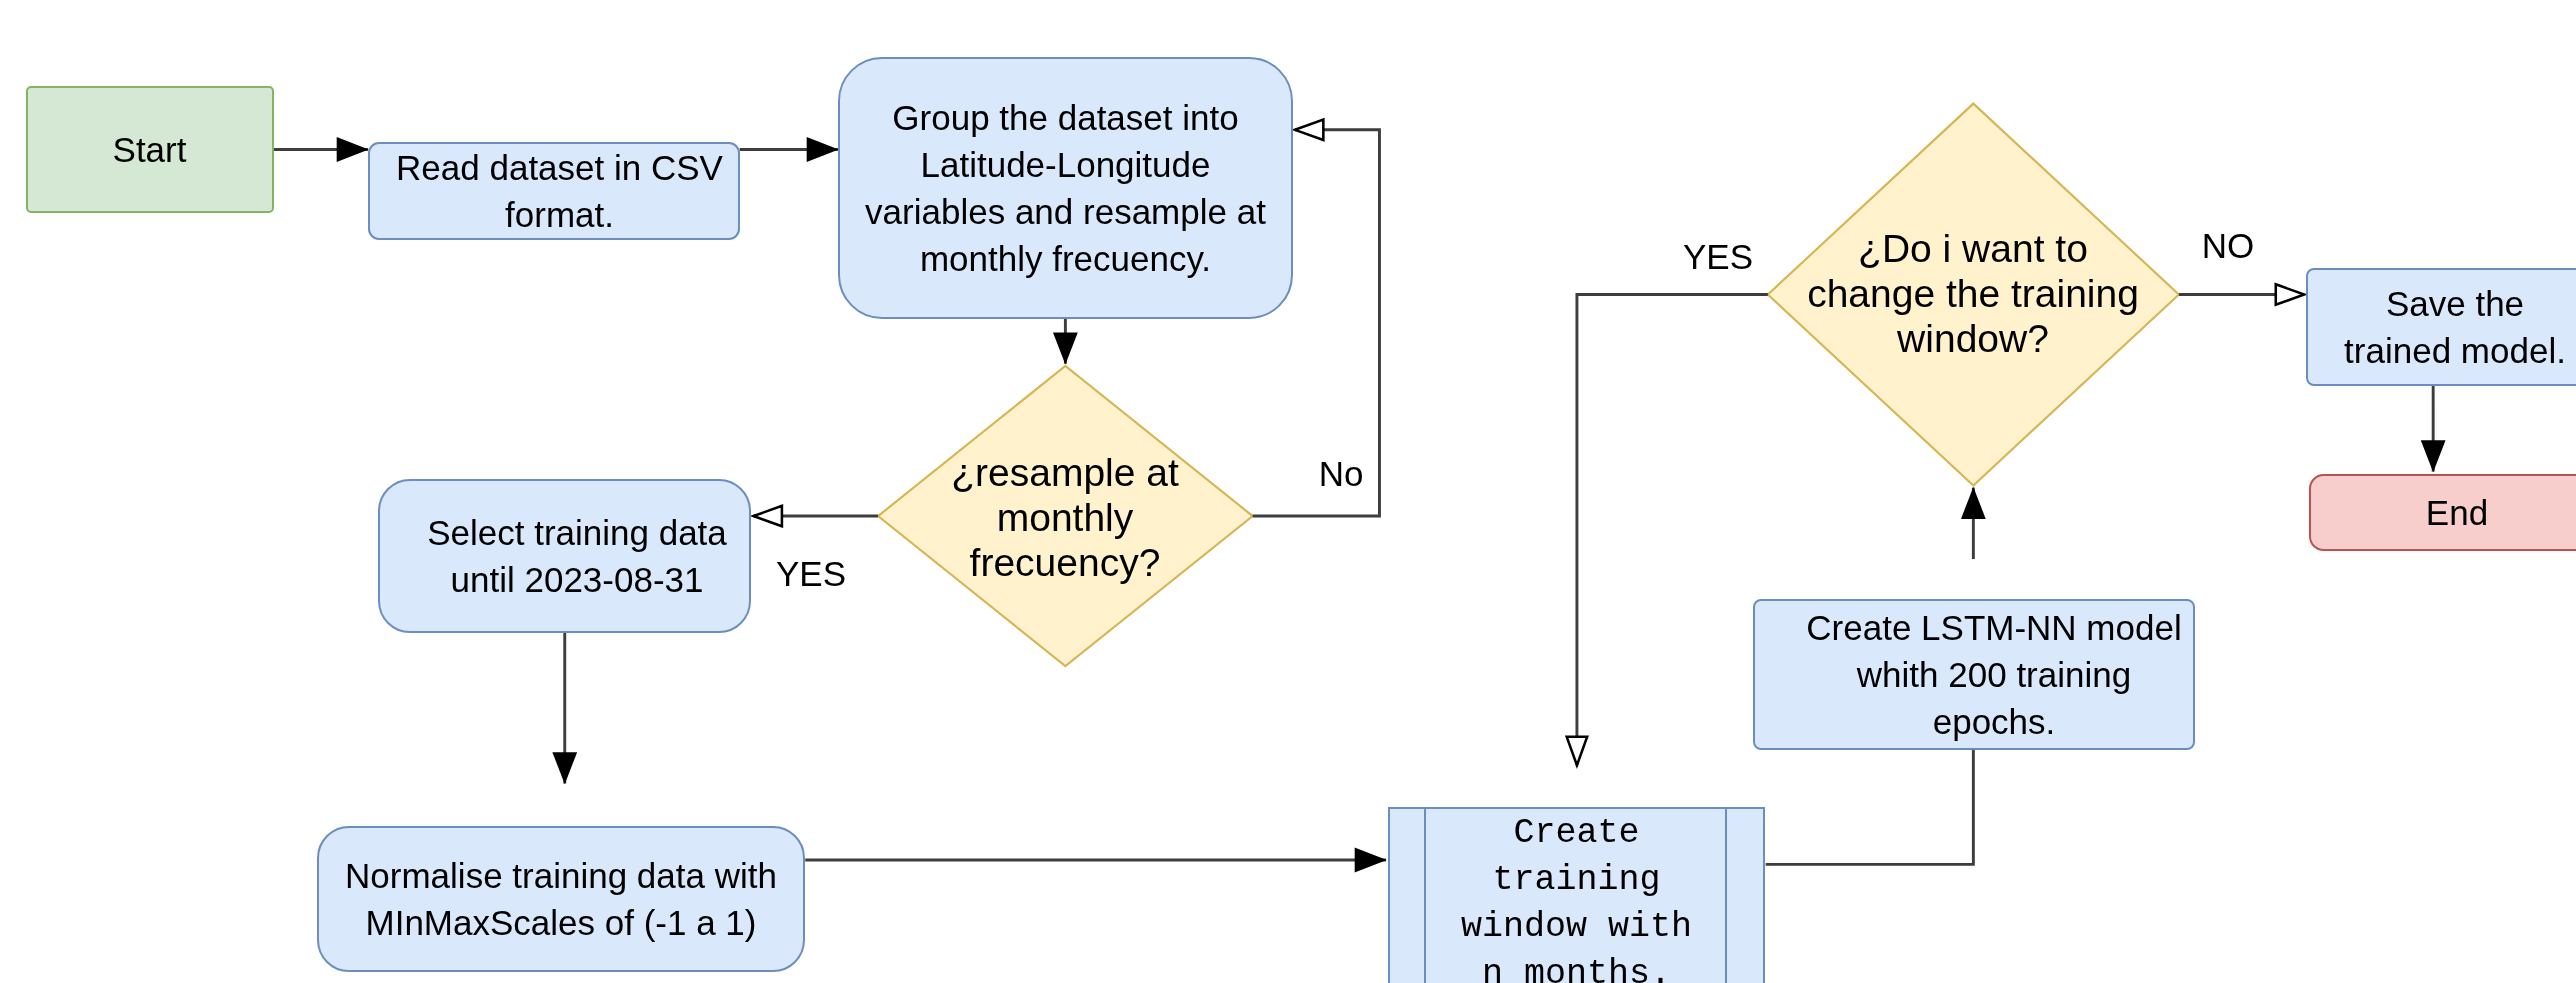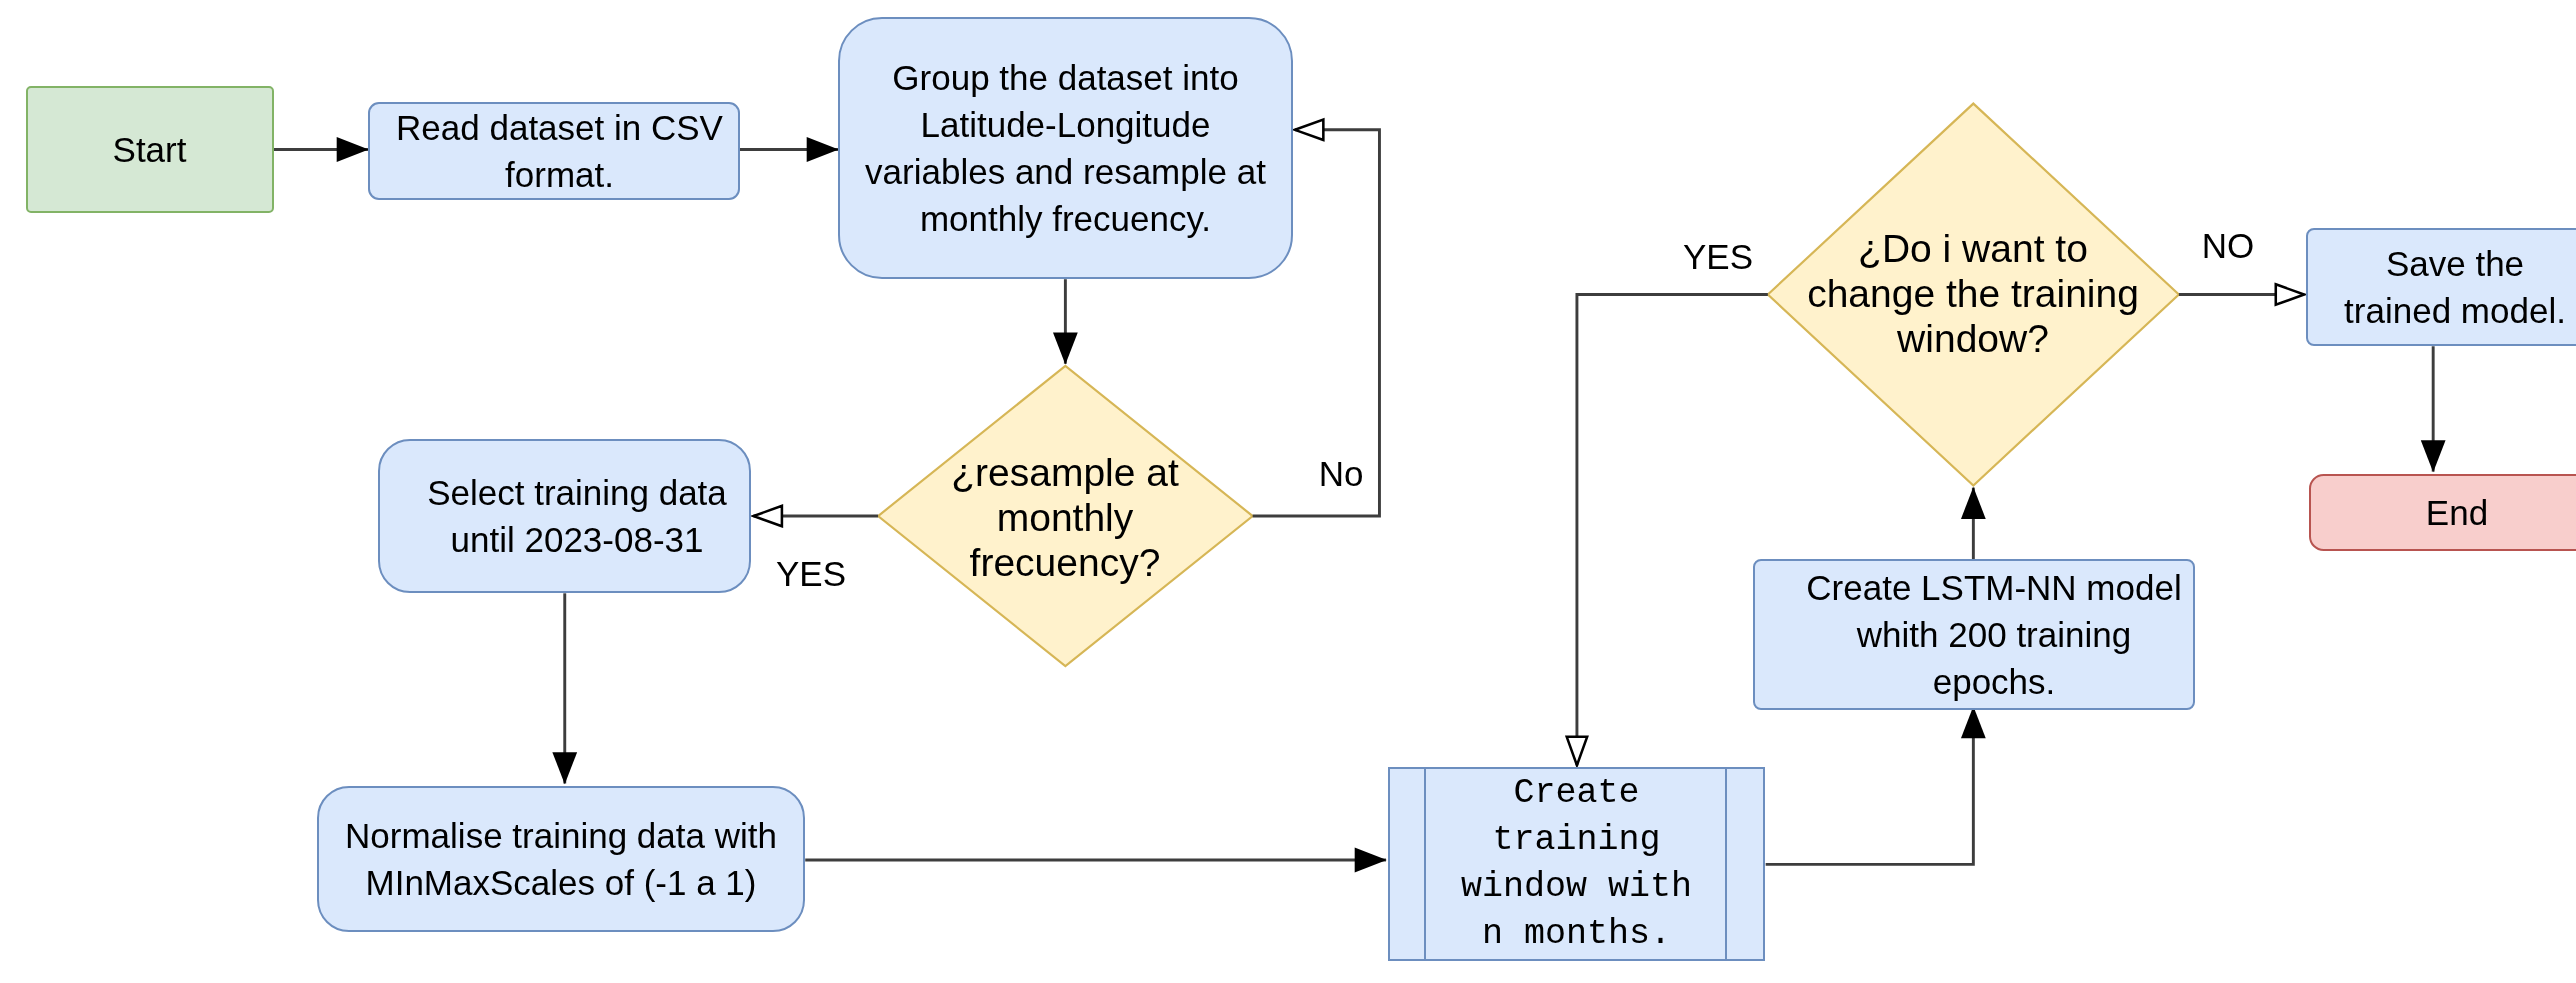--- a/index.html
+++ b/index.html
@@ -22,21 +22,21 @@
     box-sizing: border-box;
     display: flex;
     align-items: center;
     justify-content: center;
     text-align: center;
     font-size: 35px;
     line-height: 47px;
     z-index: 2;
   }
   .node > span { display: block; }
-  .proc   { background: var(--process-fill, #dae8fc); border: 2.2px solid var(--process-stroke, #6c8ebf); }
+  .proc   { background: var(--process-fill, #dae8fc); border: 2.2px solid var(--process-stroke, #6c8ebf); margin-top: 40px; }
   .t-start{ background: var(--start-fill, #d5e8d4);  border: 2.2px solid var(--start-stroke, #82b366); }
   .t-end  { background: var(--end-fill, #f8cecc);    border: 2.2px solid var(--end-stroke, #b85450); }
 
   .n-start { left: 25.5px;   top: 86px;  width: 248px; height: 127px; border-radius: 5px; }
   .n-read  { left: 368px;  top: 102px;  width: 372px; height: 98px; border-radius: 11px; padding-left: 11px; }
   .n-group { left: 838px; top: 17px;   width: 455px; height: 262px; border-radius: 44px; }
   .n-select{ left: 378px;  top: 439px;  width: 373px; height: 154px; border-radius: 32px; padding-left: 25px; }
   .n-norm  { left: 317px;  top: 786px; width: 488px; height: 146px; border-radius: 32px; }
   .n-ctw   { left: 1388px; top: 767px; width: 377px; height: 194px; border-radius: 0; }
   .n-lstm  { left: 1753px; top: 559px;  width: 442px; height: 151px; border-radius: 8px; padding-left: 40px; }

